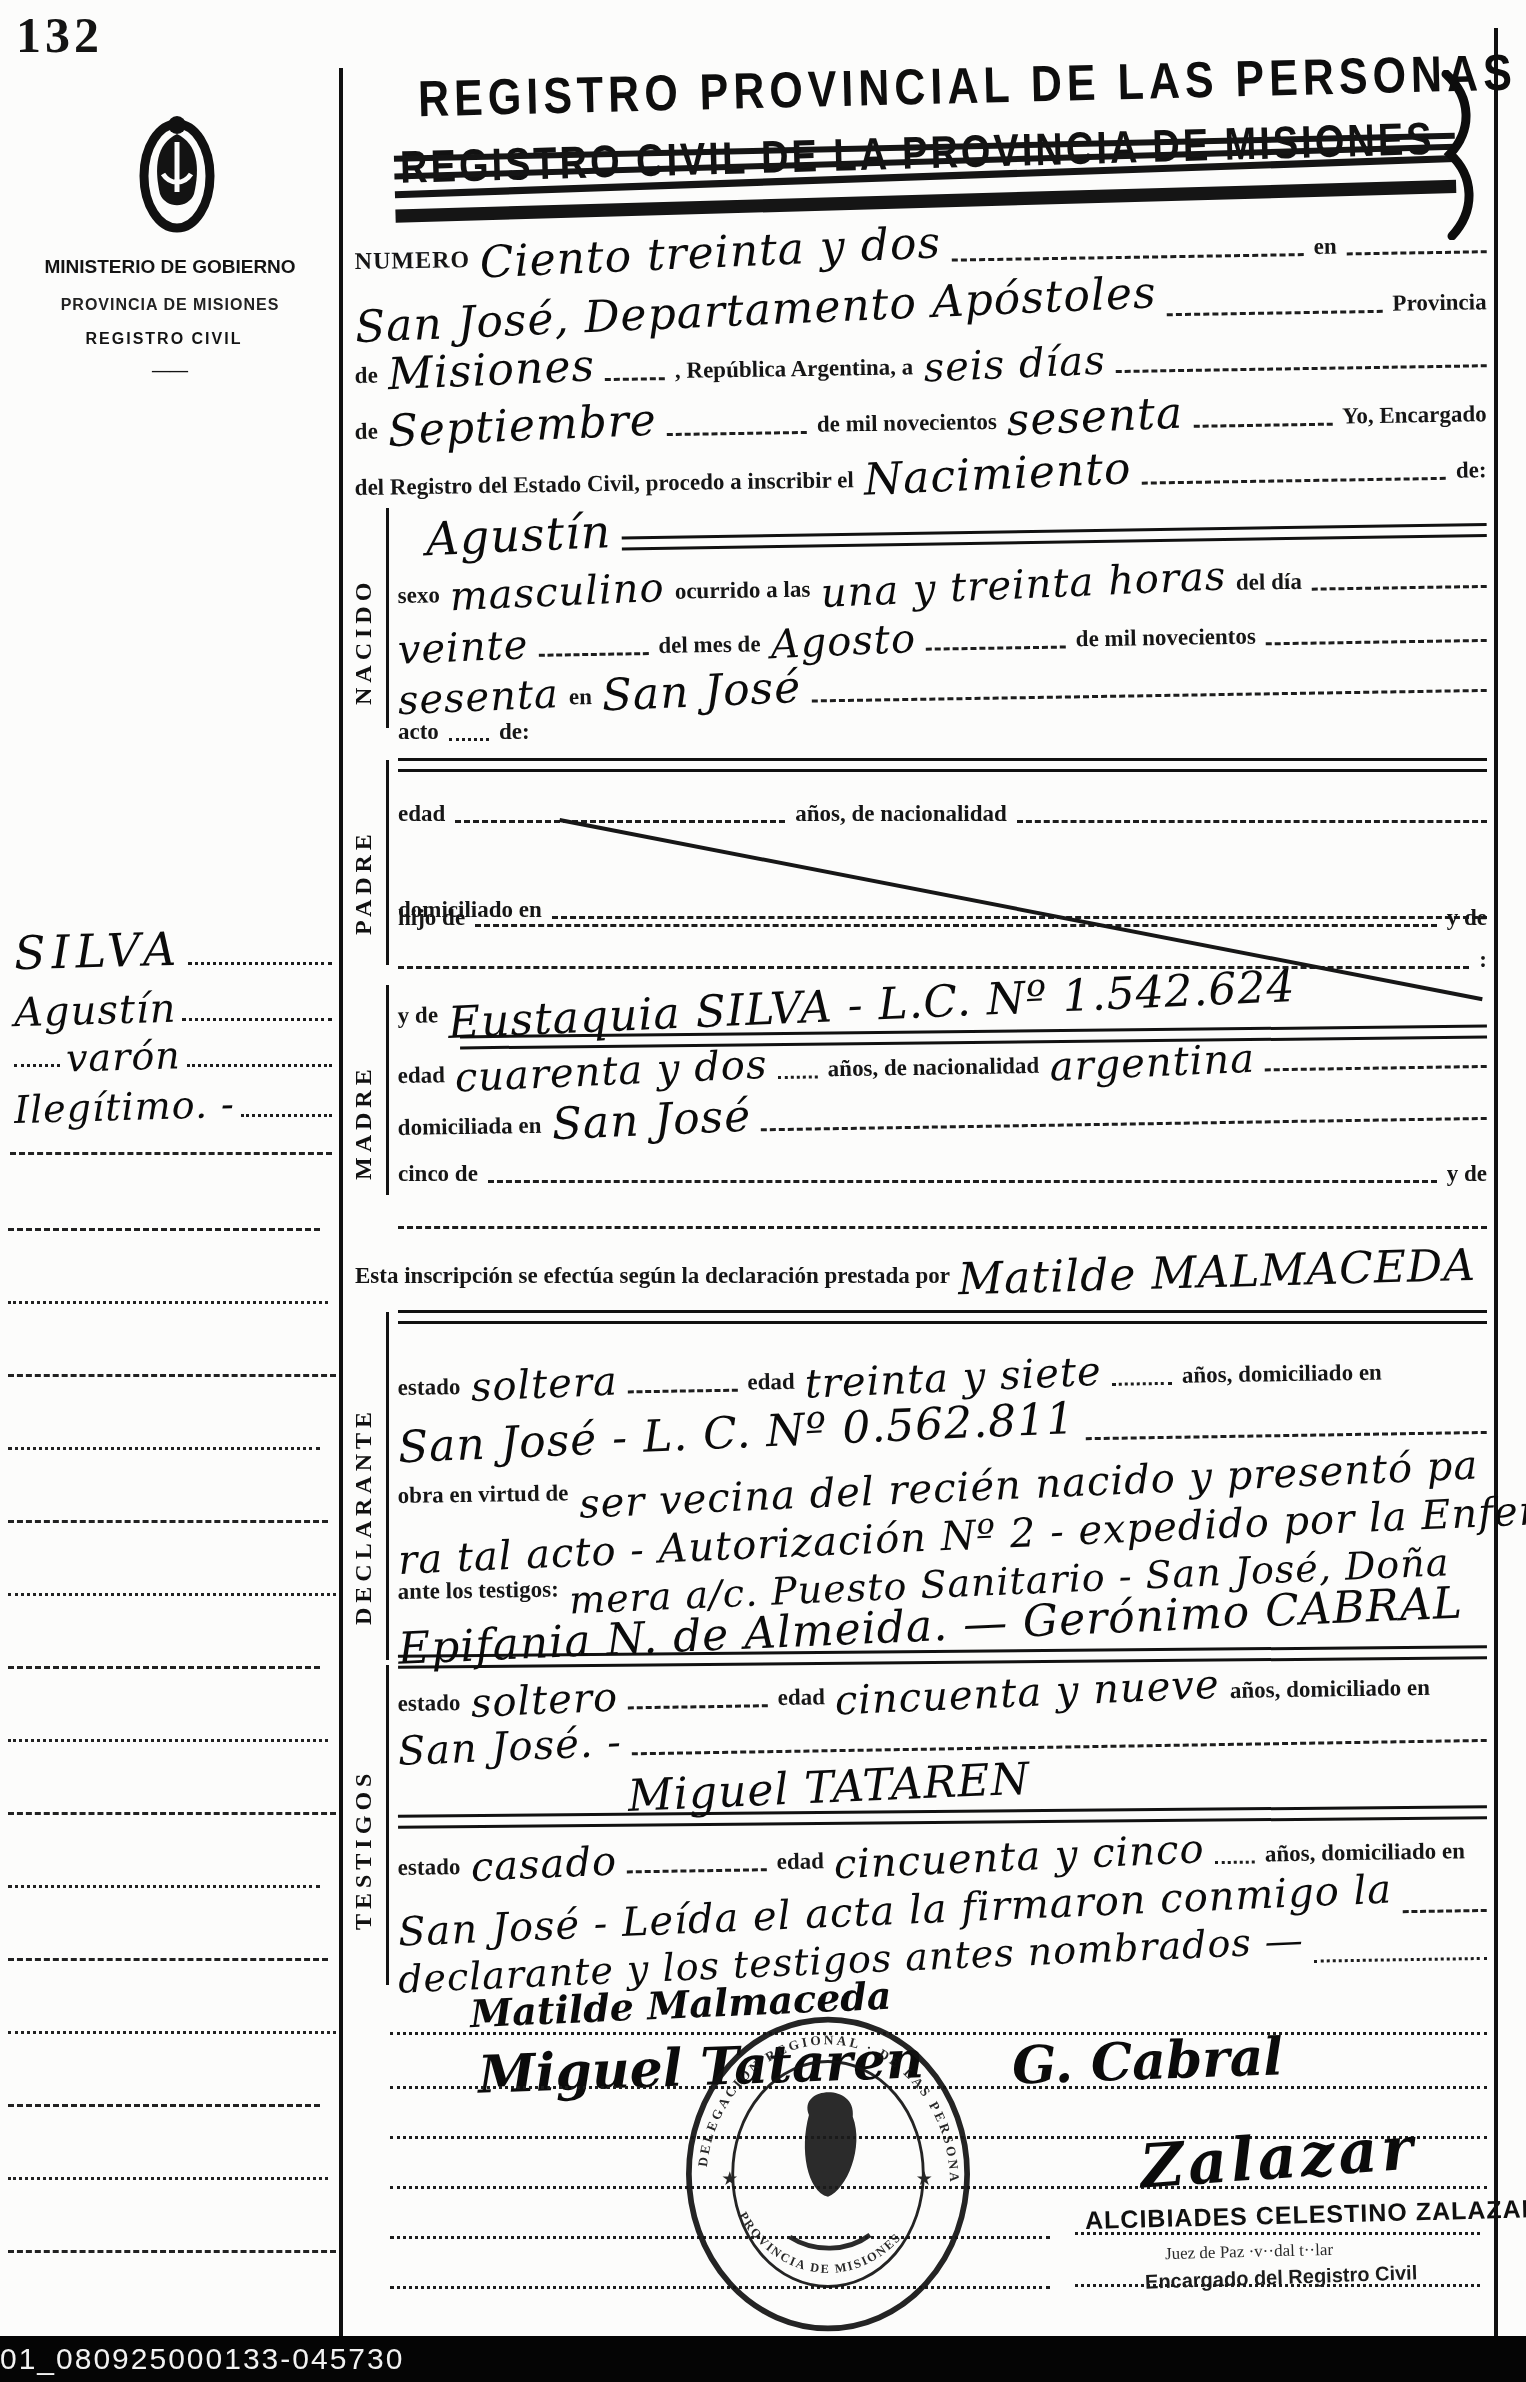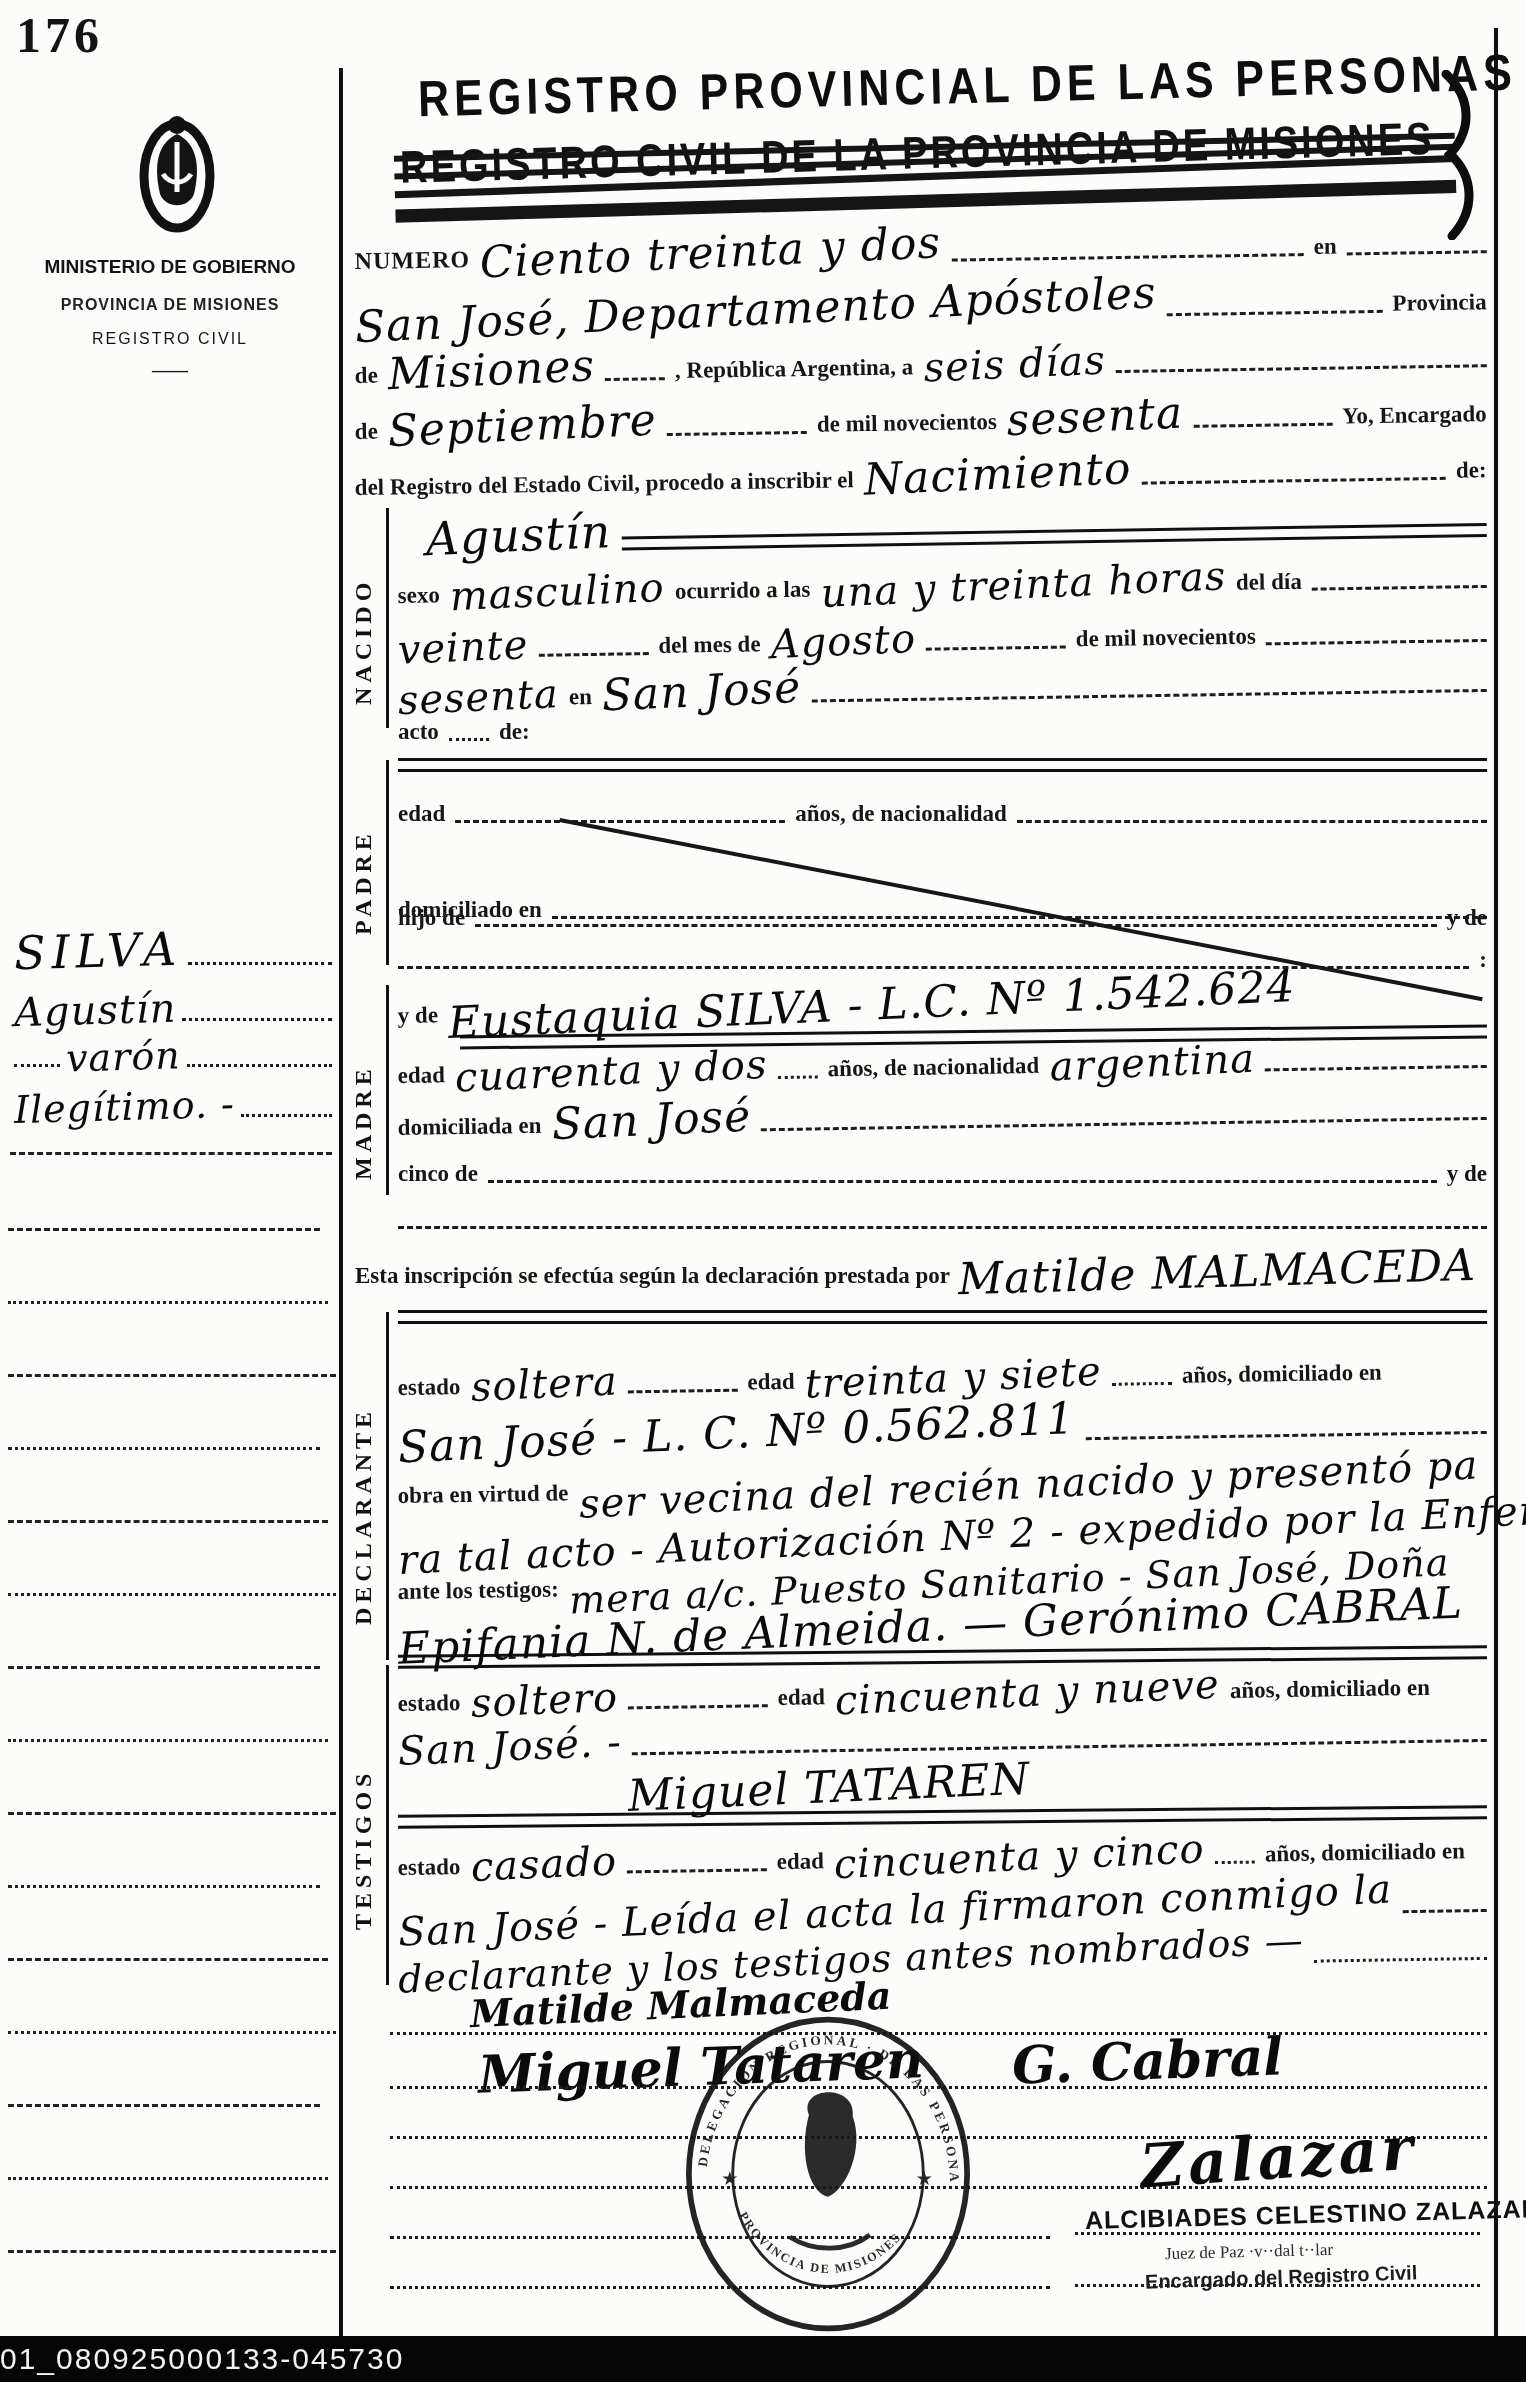--- a/index.html
+++ b/index.html
@@ -37,32 +37,32 @@
   .signame{position:absolute;font-family:"DejaVu Serif",serif;font-style:italic;font-weight:bold;
       color:#0b0b0b;white-space:nowrap;}
   .official{position:absolute;font-family:"Liberation Sans",sans-serif;font-weight:bold;color:#101010;white-space:nowrap;}
   .diag{position:absolute;height:4px;background:#171717;transform-origin:0 0;}
 </style>
 </head>
 <body>
 
 <div id="page">
 
-  <div class="abs" style="left:16px;top:6px;font-size:50px;font-weight:bold;letter-spacing:4px;">176</div>
+  <div class="abs" style="left:16px;top:6px;font-size:50px;font-weight:bold;letter-spacing:4px;">132</div>
 
   <div id="margin-block">
     <svg class="abs" style="left:136px;top:112px;" width="82" height="124" viewBox="0 0 82 124">
       <ellipse cx="41" cy="64" rx="33" ry="52" fill="none" stroke="#111" stroke-width="9"></ellipse>
       <circle cx="41" cy="13" r="9" fill="#111"></circle>
       <path d="M41 22 C 20 32 18 56 24 82 C 30 97 52 97 58 82 C 64 56 62 32 41 22 Z" fill="#131313"></path>
       <path d="M41 30 L41 80 M27 62 C 34 73 48 73 55 62" stroke="#fbfbfb" stroke-width="5" fill="none"></path>
     </svg>
     <div class="abs" style="left:14px;top:256px;width:312px;text-align:center;font-family:'Liberation Sans',sans-serif;font-weight:bold;font-size:19px;">MINISTERIO DE GOBIERNO</div>
     <div class="abs" style="left:14px;top:296px;width:312px;text-align:center;font-family:'Liberation Sans',sans-serif;font-weight:bold;font-size:16px;letter-spacing:1px;color:#222;">PROVINCIA DE MISIONES</div>
-    <div class="abs" style="left:14px;top:330px;width:312px;text-align:center;font-family:'Liberation Sans',sans-serif;font-weight:normal;font-size:16px;letter-spacing:2px;">REGISTRO CIVIL</div>
+    <div class="abs" style="left:8px;top:330px;width:312px;text-align:center;font-family:'Liberation Sans',sans-serif;font-weight:bold;font-size:16px;letter-spacing:2px;">REGISTRO CIVIL</div>
     <div class="abs" style="left:14px;top:360px;width:312px;text-align:center;font-size:18px;font-weight:bold;">——</div>
 
     <div class="mnote-row" style="top:908px;height:64px;">
       <span class="hw h46" style="letter-spacing:6px;">SILVA</span>
       <span class="fl fld"></span>
     </div>
     <div class="mnote-row" style="top:968px;height:60px;">
       <span class="hw h40">Agustín</span>
       <span class="fl fld"></span>
     </div>

